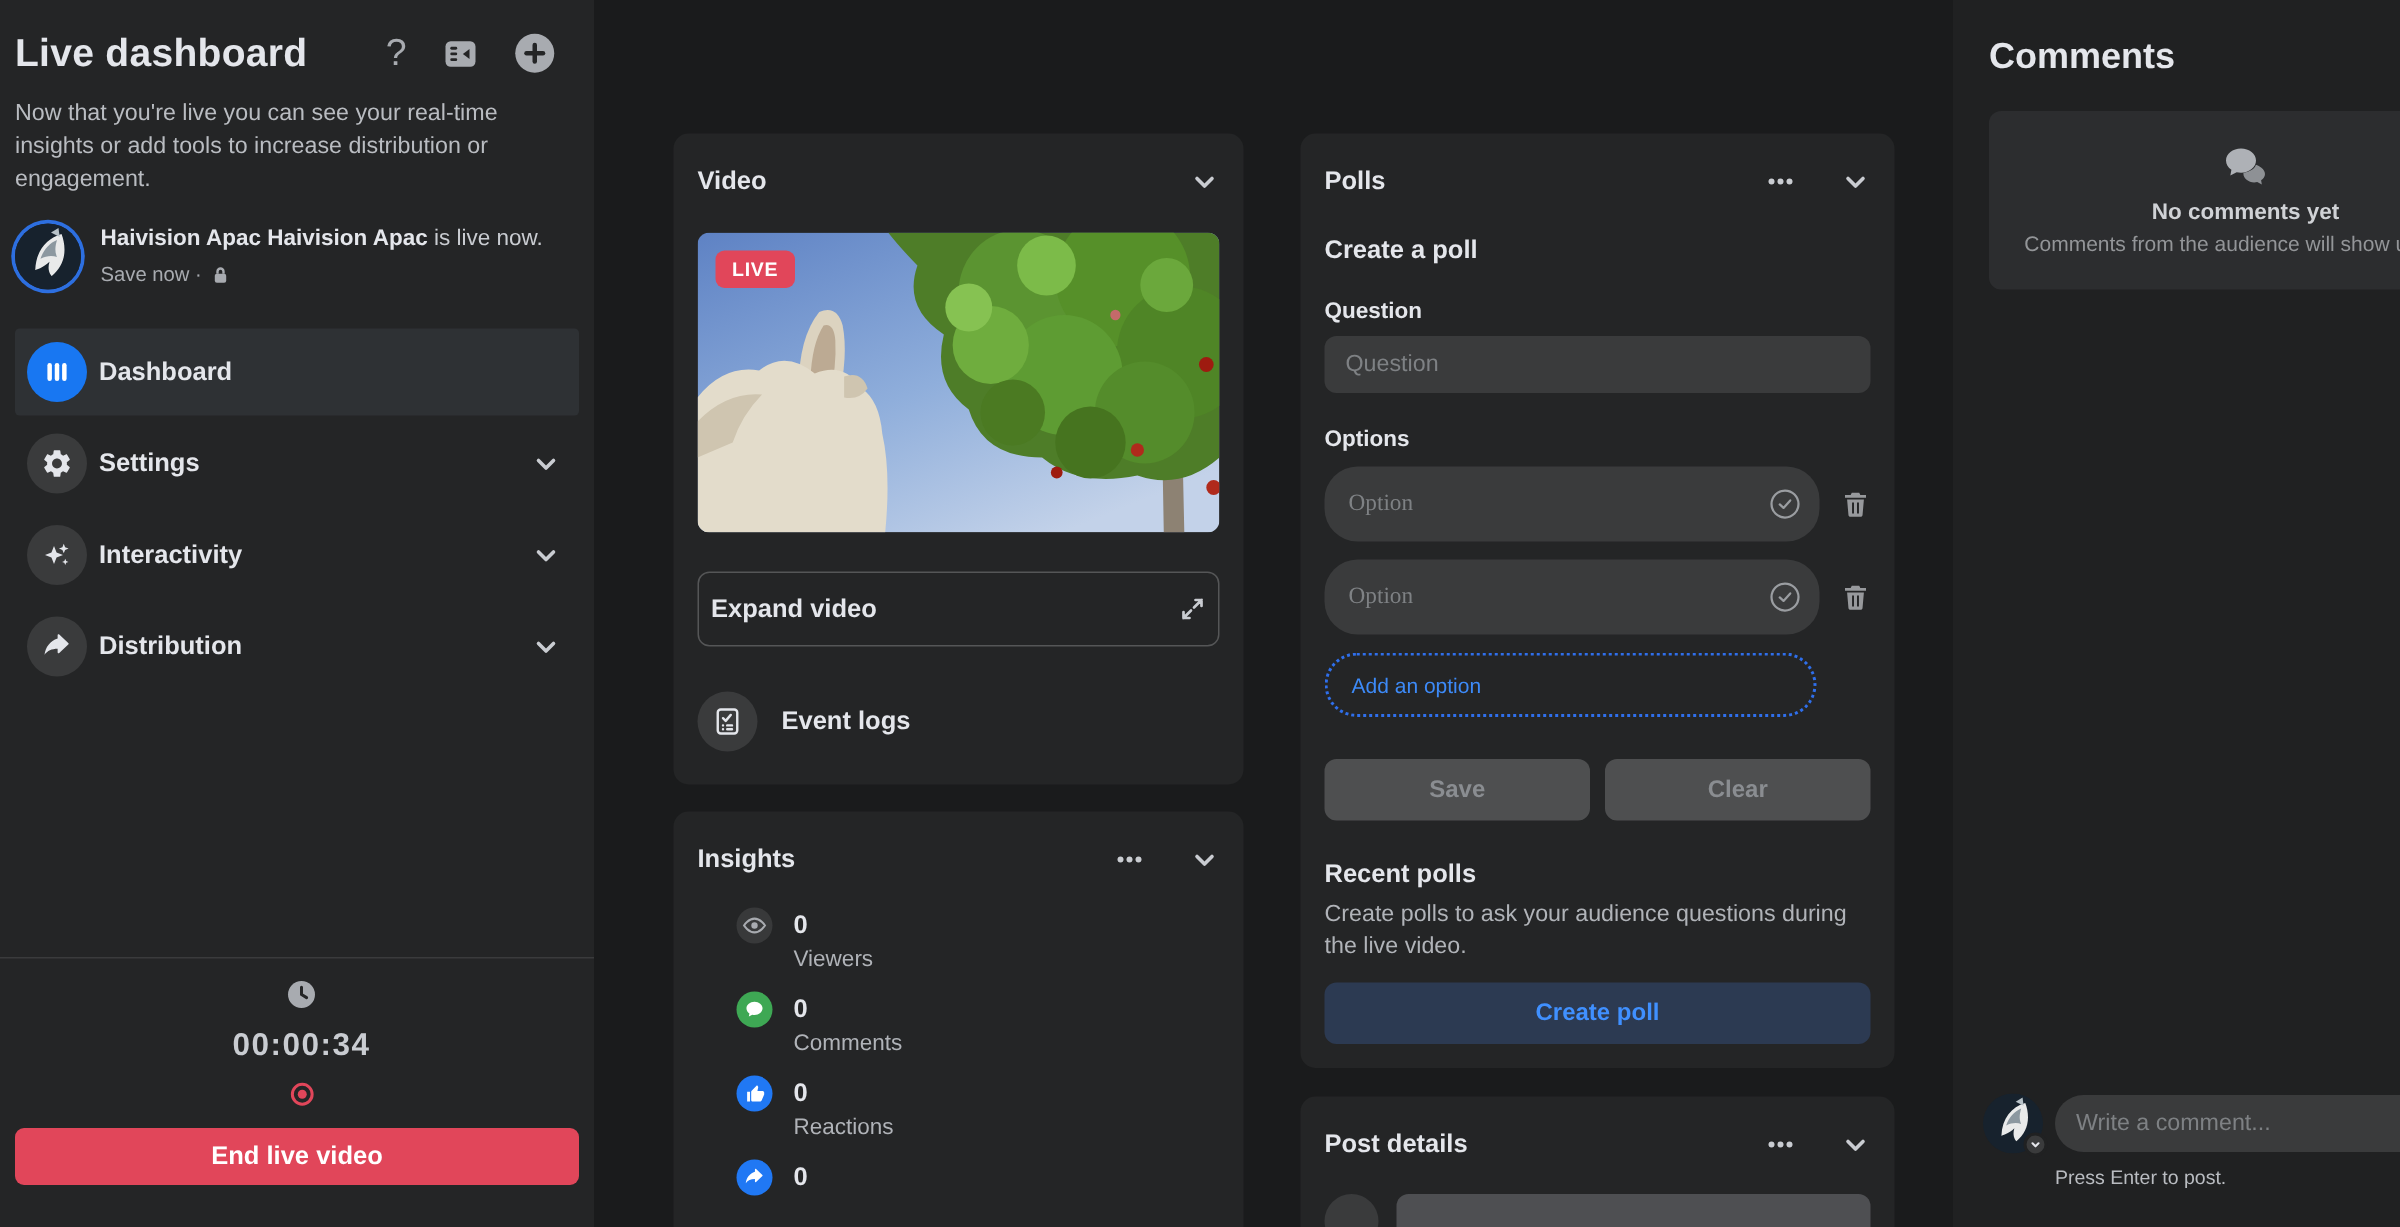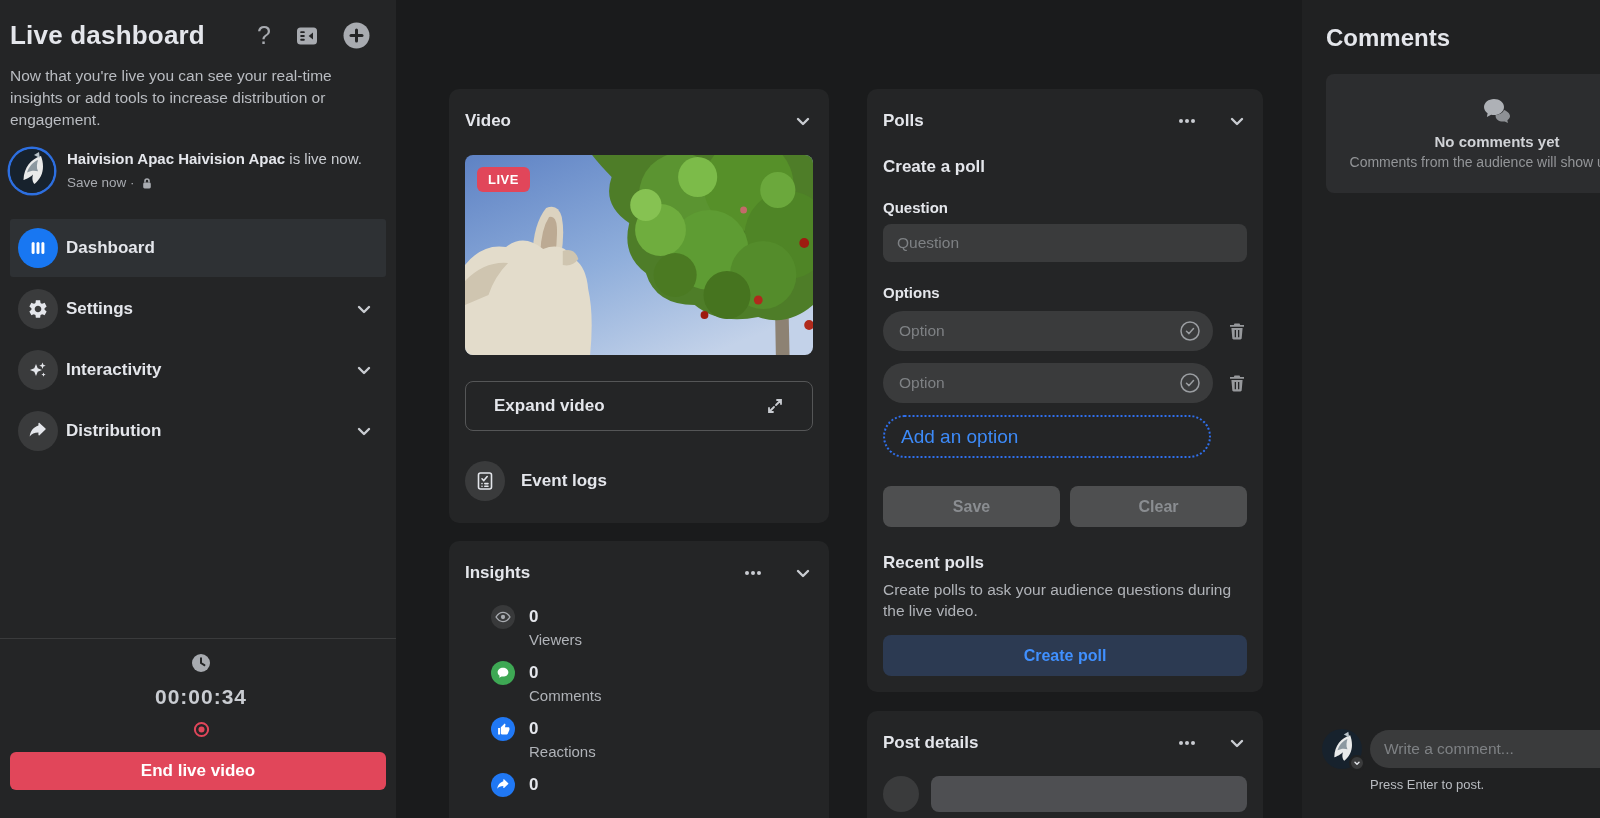--- a/index.html
+++ b/index.html
@@ -44,21 +44,21 @@
   .col-video { left:53px; width:380px; }
   .col-polls { left:471px; width:396px; }
   .card { background:#242526; border-radius:10px; padding:16px; }
   .card-header { display:flex; align-items:center; height:32px; }
   .card-title { font-size:17px; font-weight:700; color:#E4E6EB; }
   .header-actions { margin-left:auto; display:flex; align-items:center; gap:30px; }
 
   
   .video-thumb { margin-top:18px; height:200px; border-radius:8px; overflow:hidden; position:relative; }
   .live-badge { position:absolute; left:12px; top:12px; background:#E1465A; color:#fff; font-size:13px; font-weight:700; letter-spacing:.5px; padding:5px 11px; border-radius:6px; }
-  .expand-btn { margin-top:26px; width:100%; height:50px; background:none; border:1px solid #555657; border-radius:8px; display:flex; align-items:center; padding:0 28px; color:#E4E6EB; font-size:17px; font-weight:700; font-family:inherit; cursor:pointer; }
+  .expand-btn { margin-top:26px; width:100%; height:50px; background:none; border:1px solid #555657; border-radius:8px; display:flex; align-items:center; padding:0 8px; color:#E4E6EB; font-size:17px; font-weight:700; font-family:inherit; cursor:pointer; }
   .expand-btn .x-icon { margin-left:auto; }
   .event-row { margin-top:24px; display:flex; align-items:center; gap:16px; height:52px; cursor:pointer; }
   .event-circle { width:40px; height:40px; border-radius:50%; background:#3A3B3C; display:flex; align-items:center; justify-content:center; }
   .event-label { font-size:17px; font-weight:700; }
 
   
   .insights-card { margin-top:18px; height:300px; }
   .stats { margin-top:16px; padding-left:26px; display:flex; flex-direction:column; gap:13px; }
   .stat { display:grid; grid-template-columns:24px 1fr; column-gap:14px; row-gap:2px; align-items:center; }
   .stat-icon { width:24px; height:24px; border-radius:50%; display:flex; align-items:center; justify-content:center; grid-row:1; }
@@ -69,24 +69,24 @@
   .stat-label { font-size:15px; color:#B0B3B8; grid-column:2; grid-row:2; }
 
   
   .polls-sub { margin-top:20px; font-size:17px; font-weight:700; }
   .field-label { margin-top:22px; font-size:15px; font-weight:600; color:#E4E6EB; }
   .q-input { margin-top:8px; width:100%; height:38px; background:#3A3B3C; border:none; border-radius:8px; padding:0 14px; color:#E4E6EB; font-size:15.5px; font-family:inherit; }
   .q-input::placeholder, .opt-input::placeholder, .composer-input::placeholder { color:#7E8184; }
   .option-row { margin-top:12px; display:flex; align-items:center; gap:14px; }
   .option-row.first { margin-top:10px; }
   .opt-pill { position:relative; flex:1; }
-  .opt-input { width:100%; height:40px; background:#3A3B3C; border:none; border-radius:22px; padding:0 44px 0 16px; color:#86efac; font-size:15.5px; font-family:Liberation Sans, sans-serif; }
+  .opt-input { width:100%; height:50px; background:#3A3B3C; border:none; border-radius:22px; padding:0 44px 0 16px; color:#86efac; font-size:15.5px; font-family:Liberation Serif, serif; }
   .opt-check { position:absolute; right:12px; top:50%; transform:translateY(-50%); }
   .trash-btn { background:none; border:none; padding:0; cursor:pointer; flex:none; display:flex; }
-  .add-option { margin-top:12px; width:calc(100% - 36px); height:43px; background:none; border:2px dotted #2F6FEB; border-radius:22px; color:#3D8AF7; font-size:19px; font-family:inherit; text-align:left; padding:0 16px; cursor:pointer; }
+  .add-option { margin-top:12px; width:calc(100% - 36px); height:43px; background:none; border:2px dotted #2F6FEB; border-radius:22px; color:#3D8AF7; font-size:14px; font-family:inherit; text-align:left; padding:0 16px; cursor:pointer; }
   .poll-btns { margin-top:28px; display:flex; gap:10px; }
   .poll-btn { flex:1; height:41px; border:none; border-radius:8px; background:#4E4F50; color:#8A8D91; font-size:16px; font-weight:700; font-family:inherit; cursor:pointer; }
   .recent-title { margin-top:26px; font-size:17px; font-weight:700; }
   .recent-desc { margin-top:6px; font-size:15.5px; line-height:21px; color:#B0B3B8; }
   .create-poll-btn { margin-top:14px; width:100%; height:41px; border:none; border-radius:8px; background:#2C3A52; color:#4090FF; font-size:16px; font-weight:700; font-family:inherit; cursor:pointer; }
 
   
   .postdetails-card { margin-top:19px; height:140px; }
   .pd-row { margin-top:17px; display:flex; align-items:center; gap:12px; }
   .pd-avatar { width:36px; height:36px; border-radius:50%; background:#3A3B3C; flex:none; }

